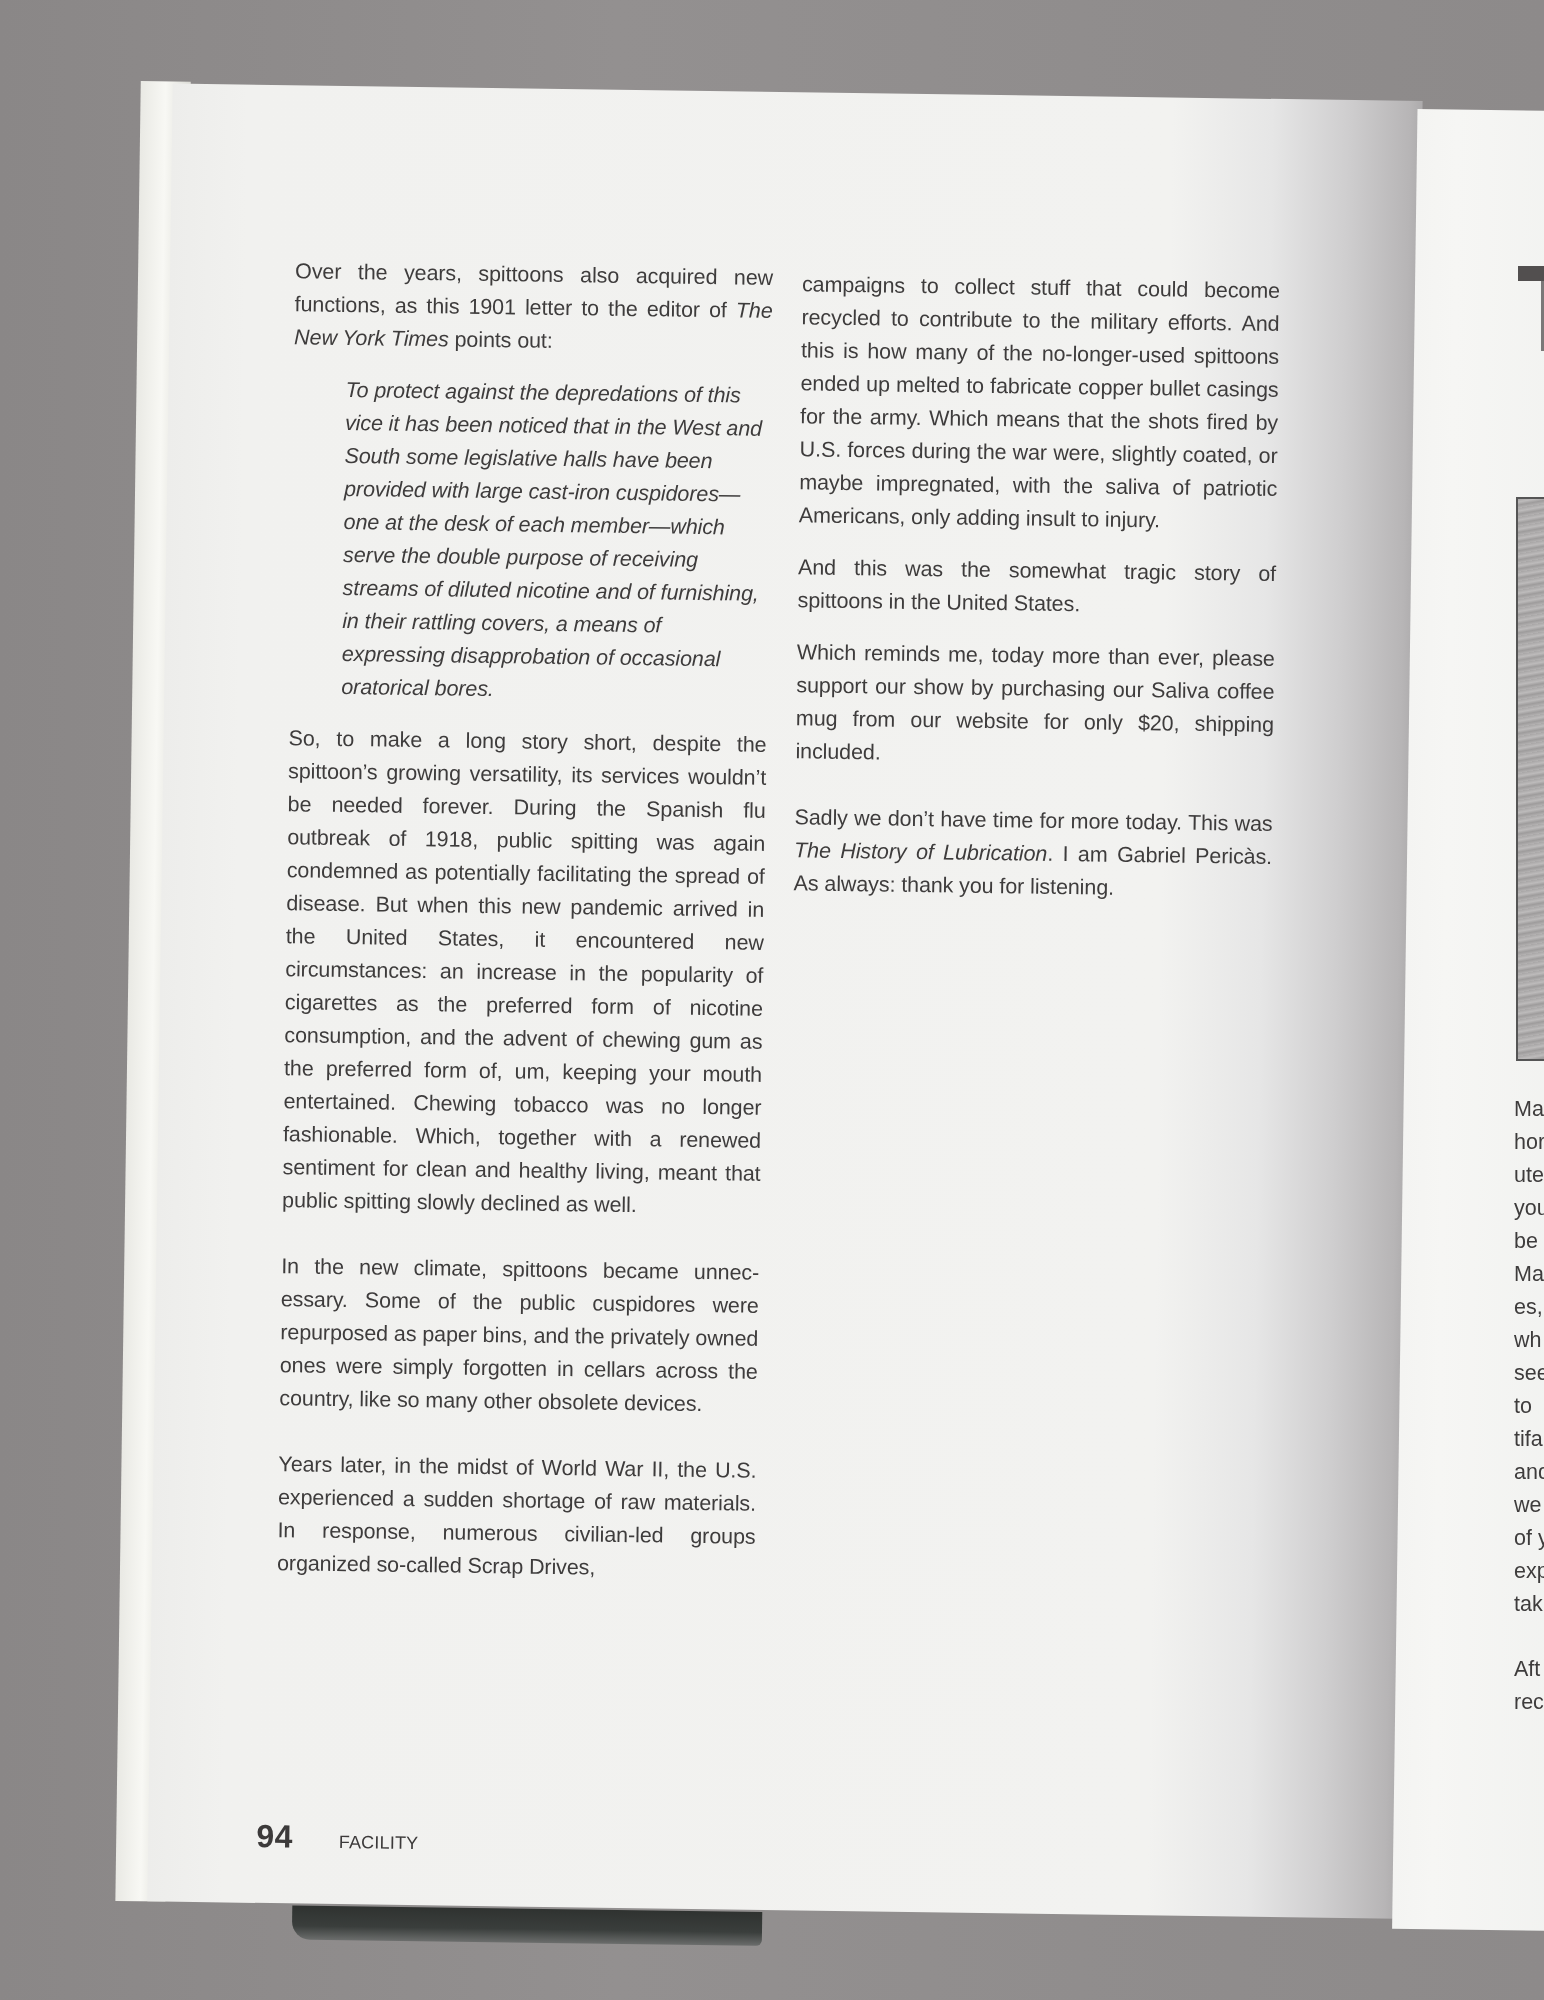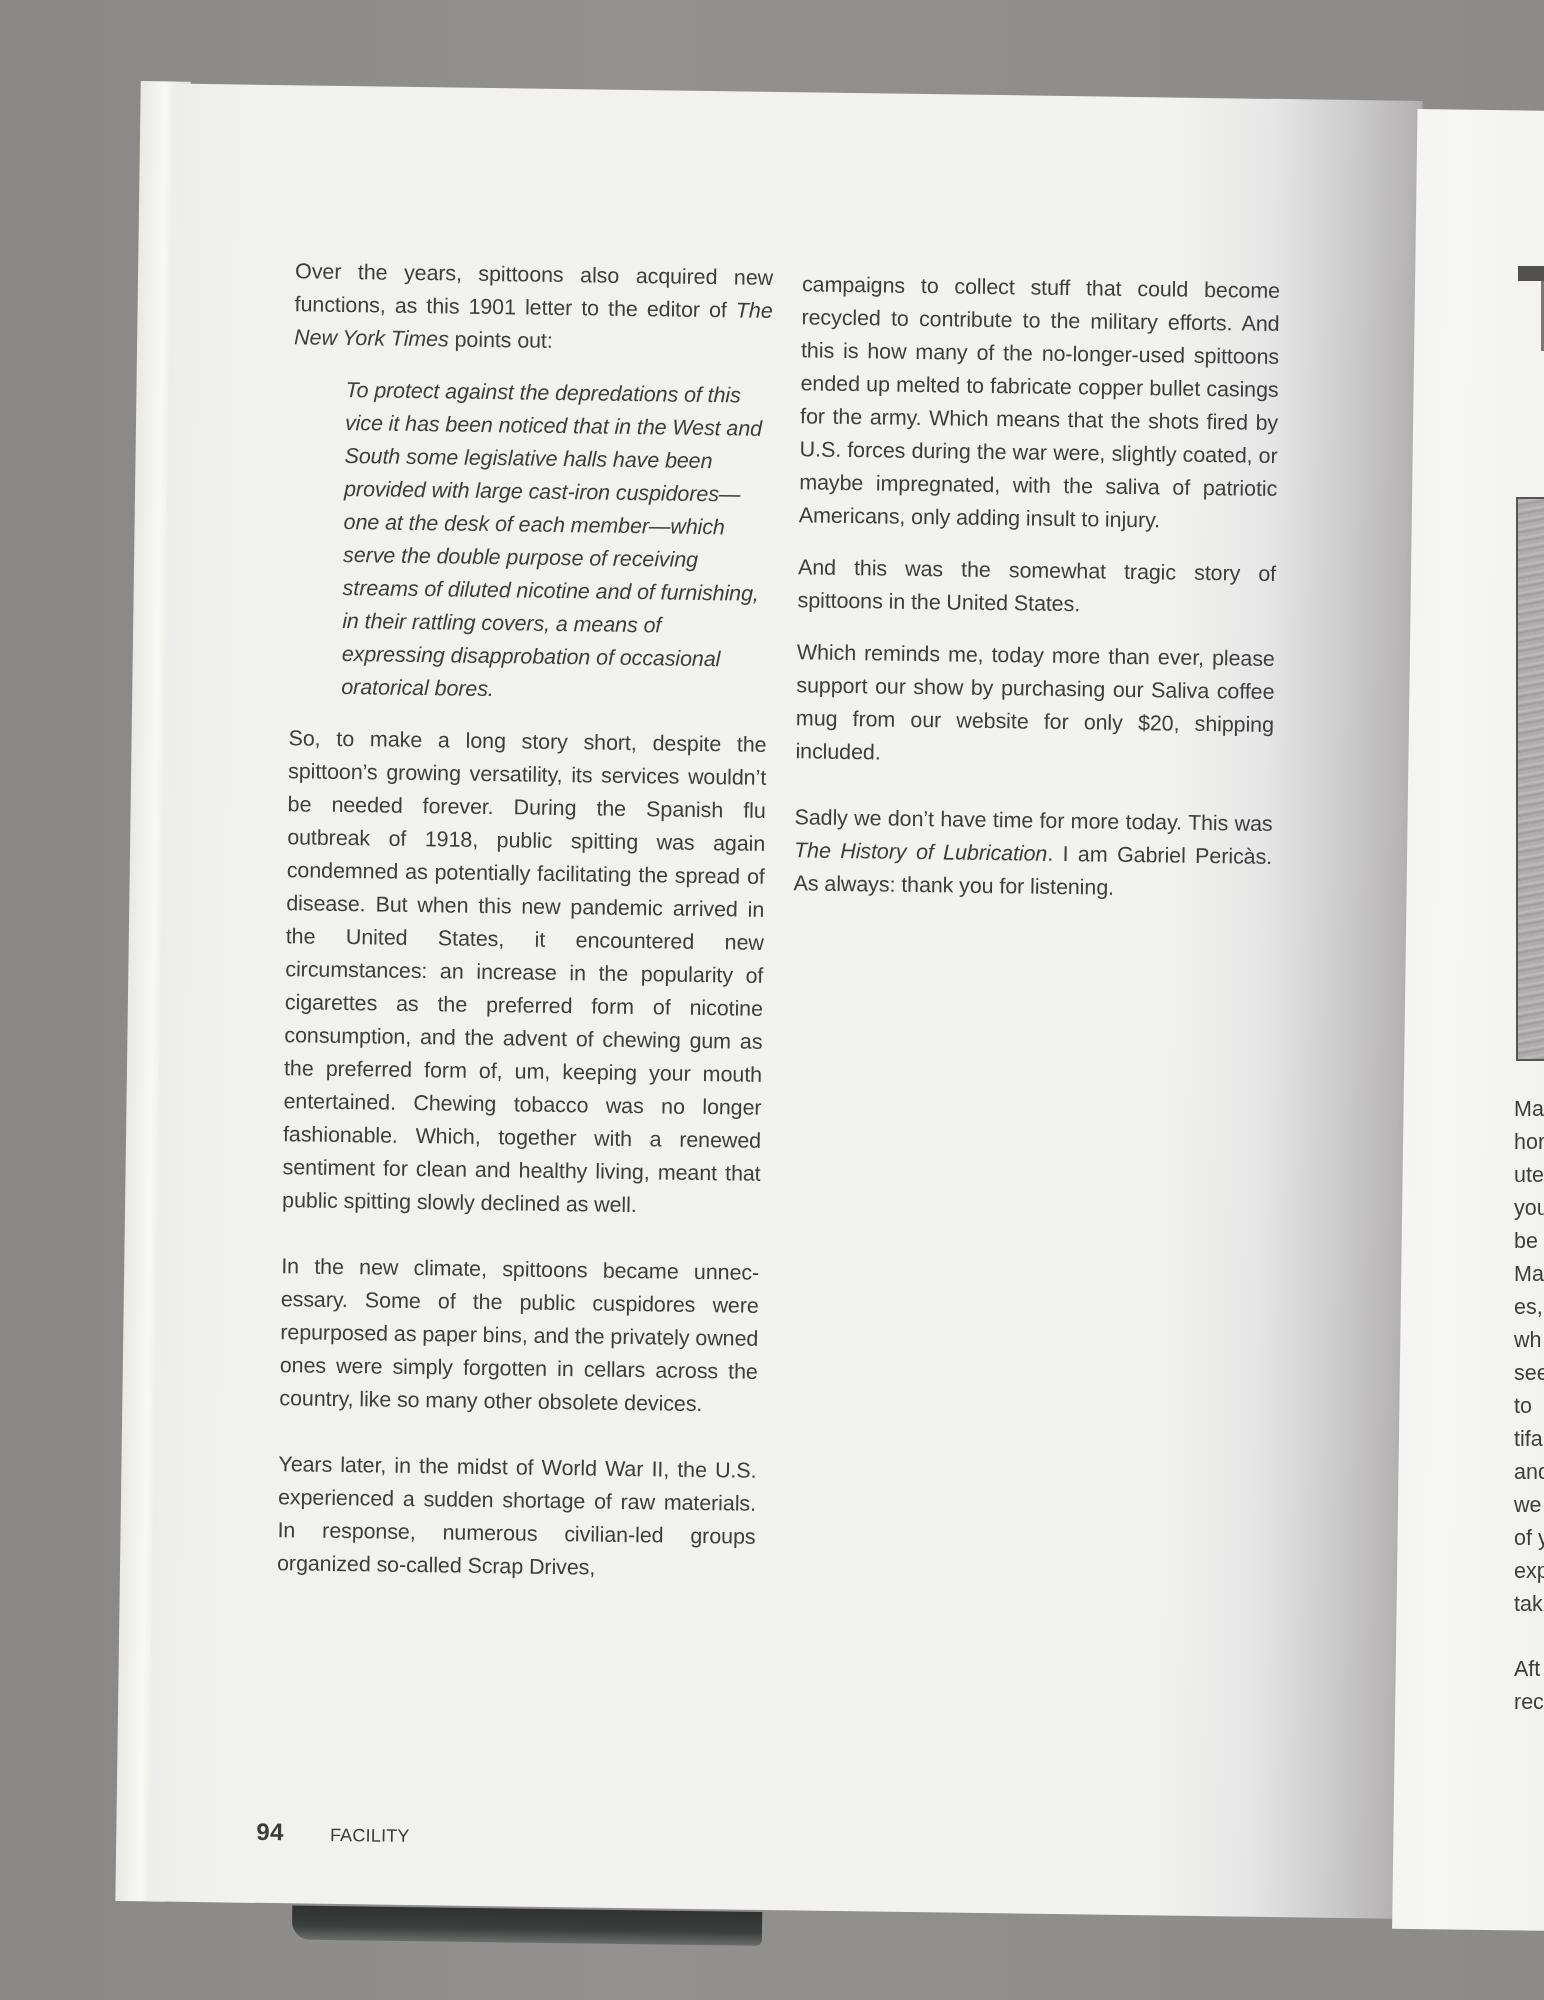--- a/index.html
+++ b/index.html
@@ -44,21 +44,21 @@
   .col-right { left: 792px; top: 268px; }
   .quote {
     font-style: italic; margin: 19px 0 19px 52px !important; width: 420px;
     text-align: left;
   }
   em { font-style: italic; }
   .footer {
     position: absolute; left: 268px; top: 1825px; display: flex; align-items: baseline;
     color: #3c3a3a;
   }
-  .page-num { font-weight: bold; font-size: 24px; letter-spacing: 0.5px; margin-right: 46px; }
+  .page-num { font-weight: bold; font-size: 32px; letter-spacing: 0.5px; margin-right: 46px; }
   .running-head { font-size: 18px; letter-spacing: 0.2px; }
   .rp-bar { position: absolute; left: 1518px; top: 266px; width: 40px; height: 15px; background: #524f4f; }
   .rp-stem { position: absolute; left: 1541px; top: 281px; width: 3px; height: 70px; background: #7b7878; }
   .rp-photo {
     position: absolute; left: 1516px; top: 497px; width: 60px; height: 560px;
     border: 2px solid #555; border-right: none;
     background: repeating-linear-gradient(170deg, #a9a7a7 0px, #bdbbbb 3px, #9e9c9c 6px, #b4b2b2 9px);
   }
   .rp-text {
     position: absolute; left: 1514px; top: 1093px; color: #3e3c3c;

